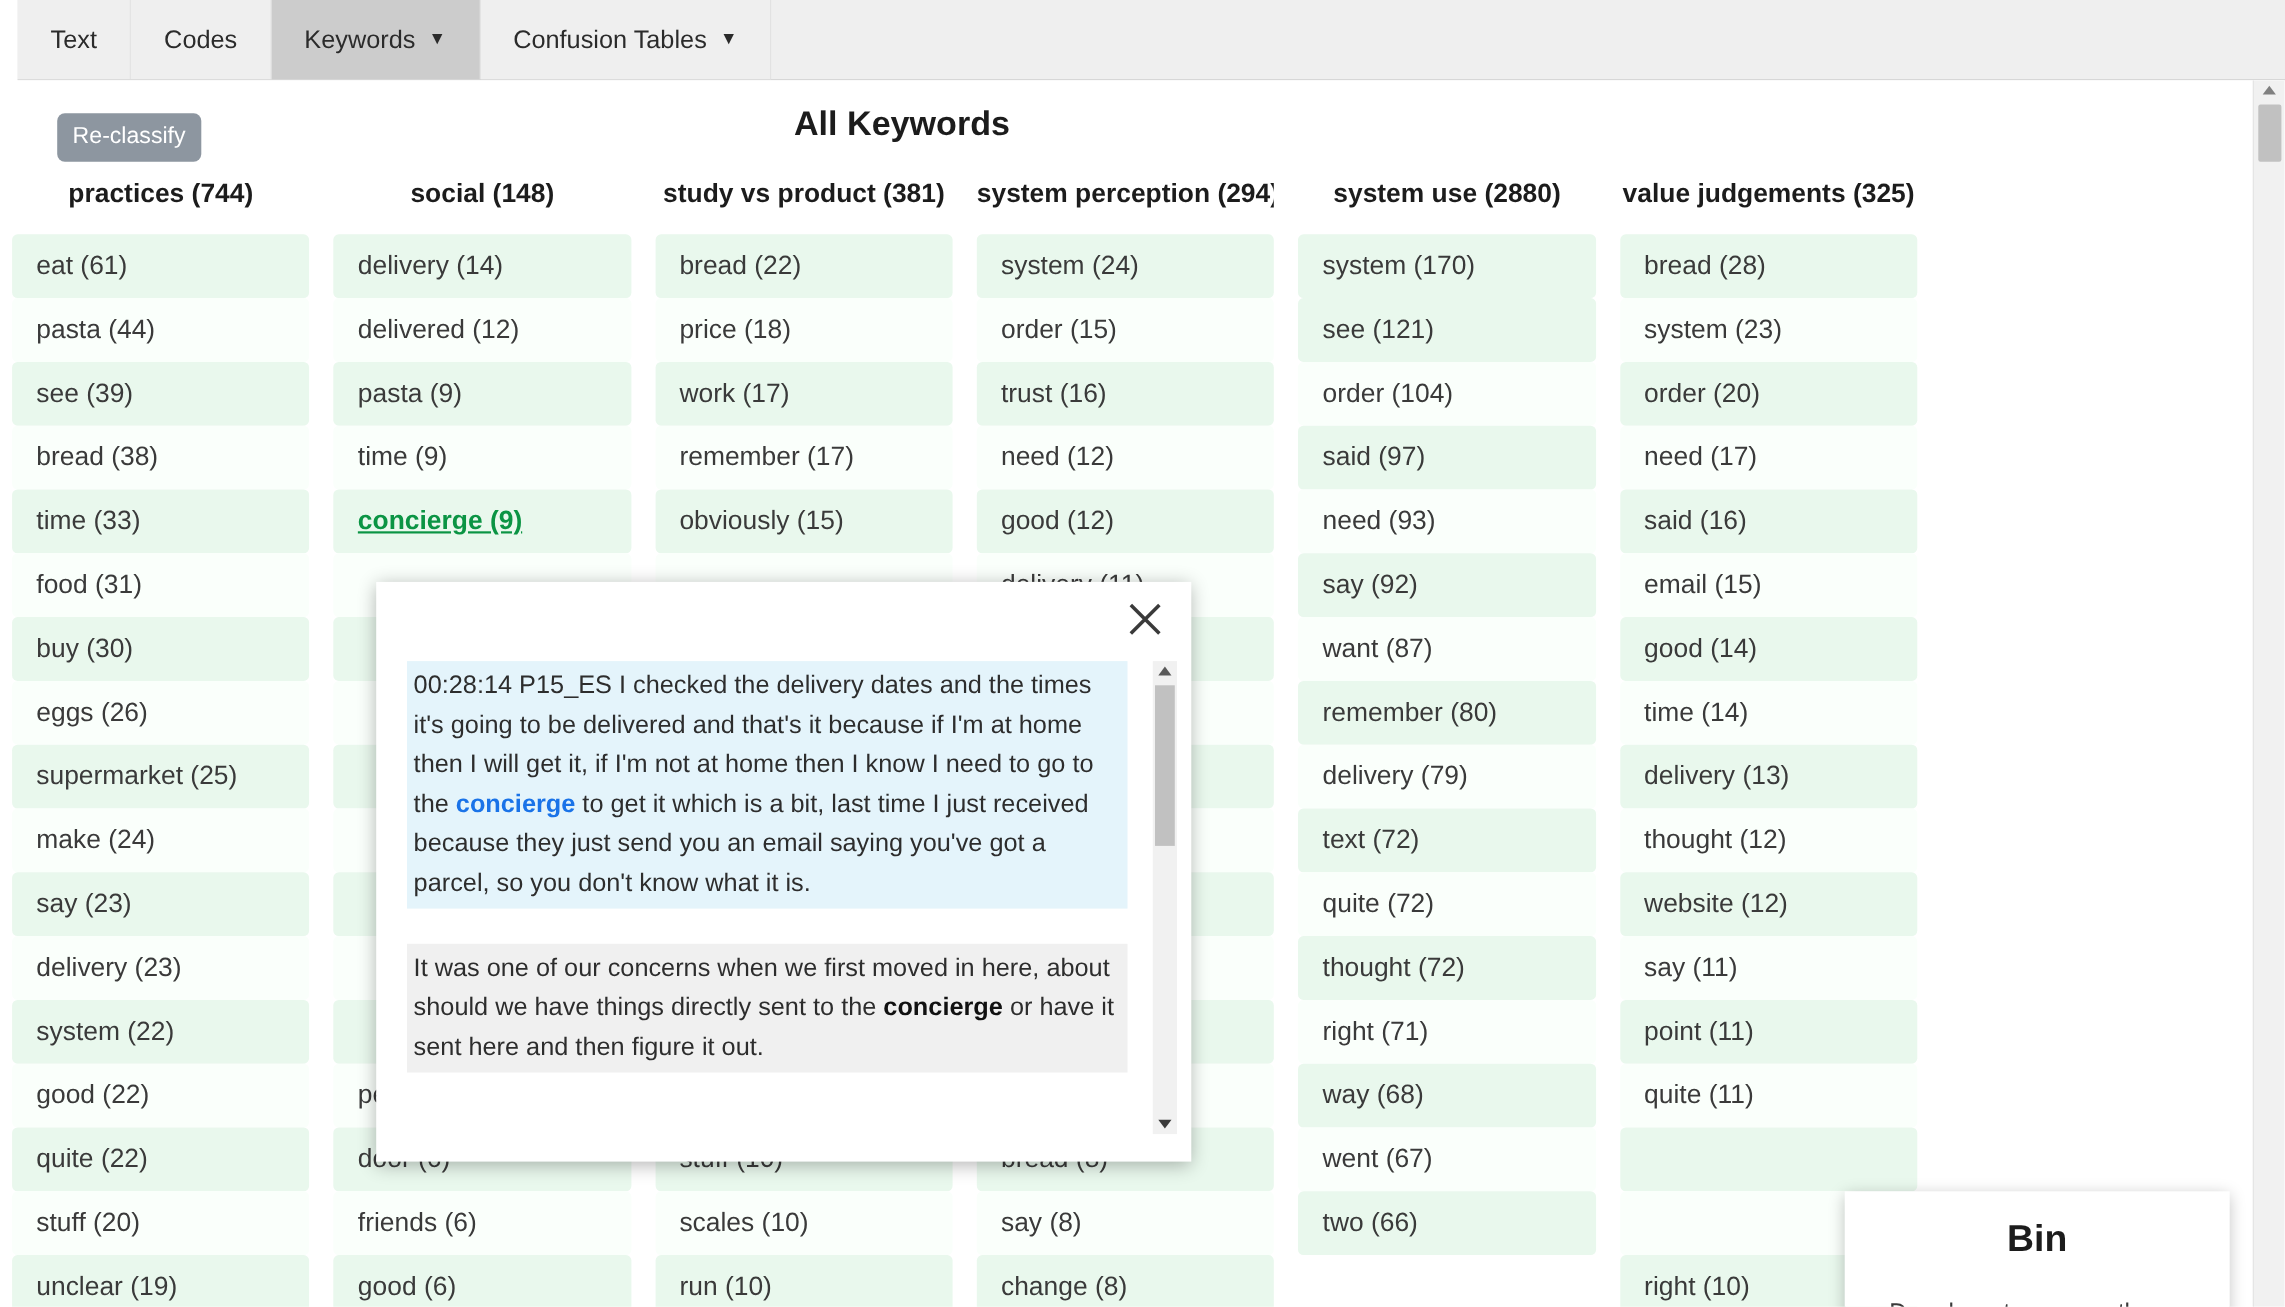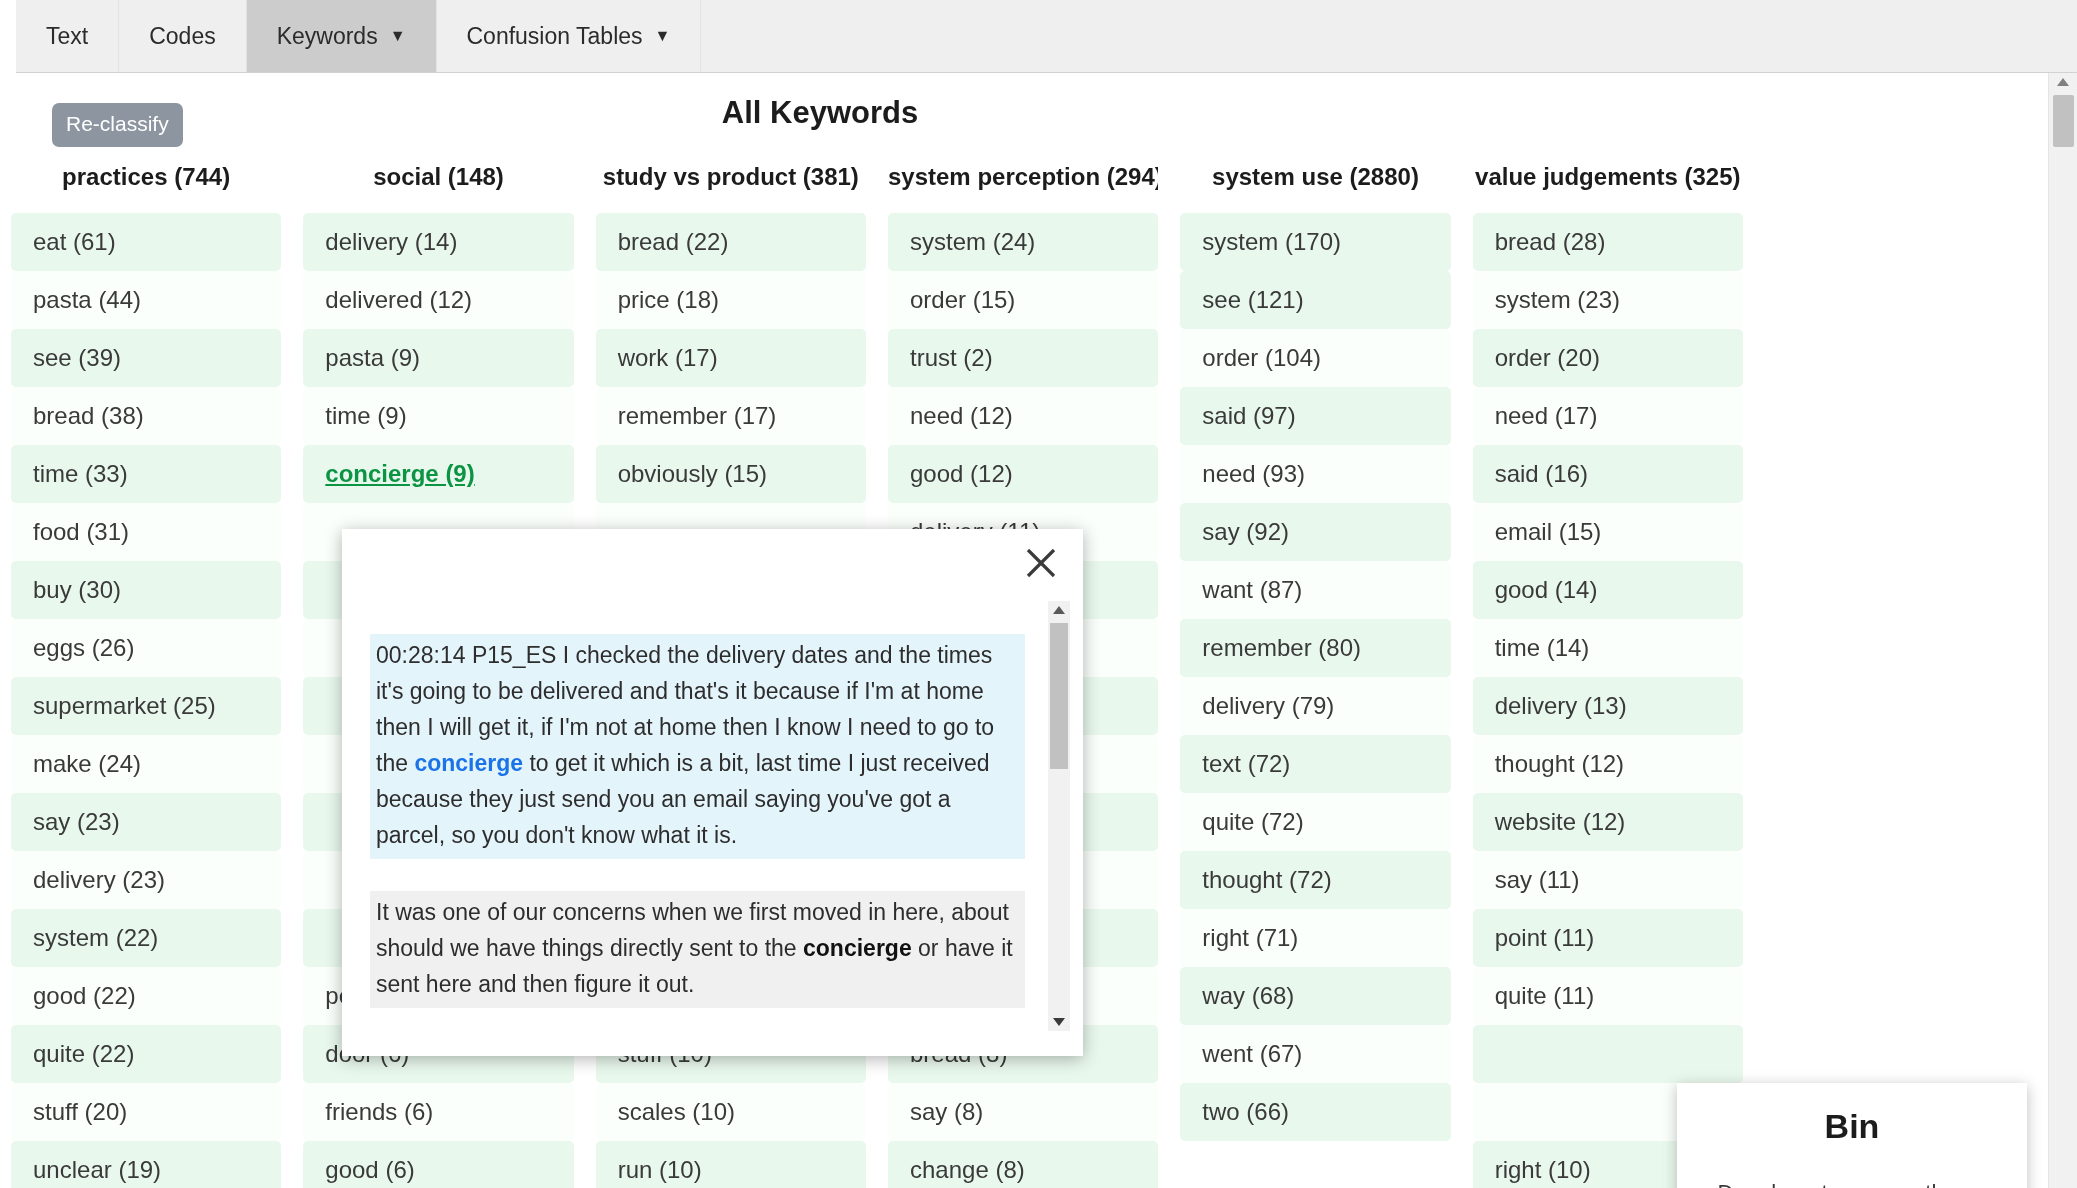--- a/index.html
+++ b/index.html
@@ -148,21 +148,21 @@
   #quote-inner {
     width: 655px;
   }
   .quote-block {
     font-size: 23px;
     line-height: 36px;
     color: #2d2d2d;
     padding: 3px 6px 6px 6px;
     margin-bottom: 32px;
   }
-  .quote-block.highlight { background: #e4f4fb; margin-top: 33px; }
+  .quote-block.highlight { background: #e4f4fb; }
   .quote-block.plain { background: #f0f0f0; margin-bottom: 0; }
   .kw-blue { color: #1a73e8; font-weight: bold; }
   .kw-bold { font-weight: bold; color: #111; }
 
   #quote-vscroll {
     position: absolute; right: 13px; top: 72px;
     width: 22px; height: 430px;
     background: #f1f1f1;
   }
   #quote-vscroll .arrow-up {
@@ -290,21 +290,21 @@
         <div class="kw even"></div>
         <div class="kw odd">different (10)</div>
         <div class="kw even">stuff (10)</div>
         <div class="kw odd">scales (10)</div>
         <div class="kw even">run (10)</div>
       </div>
       <div class="col">
         <div class="col-head">system perception (294)</div>
         <div class="kw even">system (24)</div>
         <div class="kw odd">order (15)</div>
-        <div class="kw even">trust (2)</div>
+        <div class="kw even">trust (16)</div>
         <div class="kw odd">need (12)</div>
         <div class="kw even">good (12)</div>
         <div class="kw odd">delivery (11)</div>
         <div class="kw even">time (10)</div>
         <div class="kw odd">quite (10)</div>
         <div class="kw even">want (10)</div>
         <div class="kw odd">people (10)</div>
         <div class="kw even">go (9)</div>
         <div class="kw odd">thought (9)</div>
         <div class="kw even">more (8)</div>

